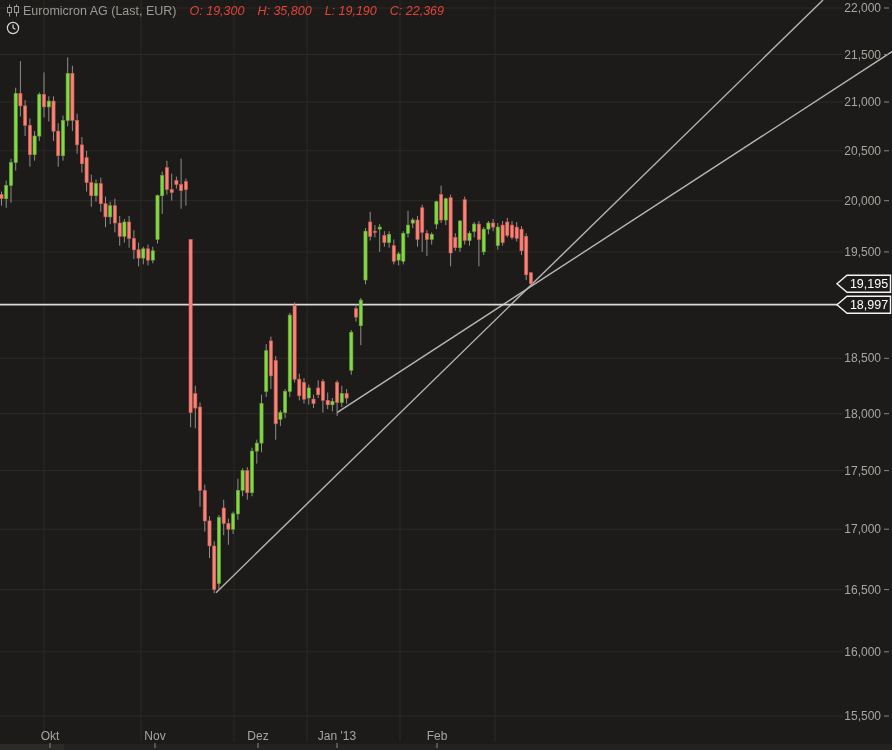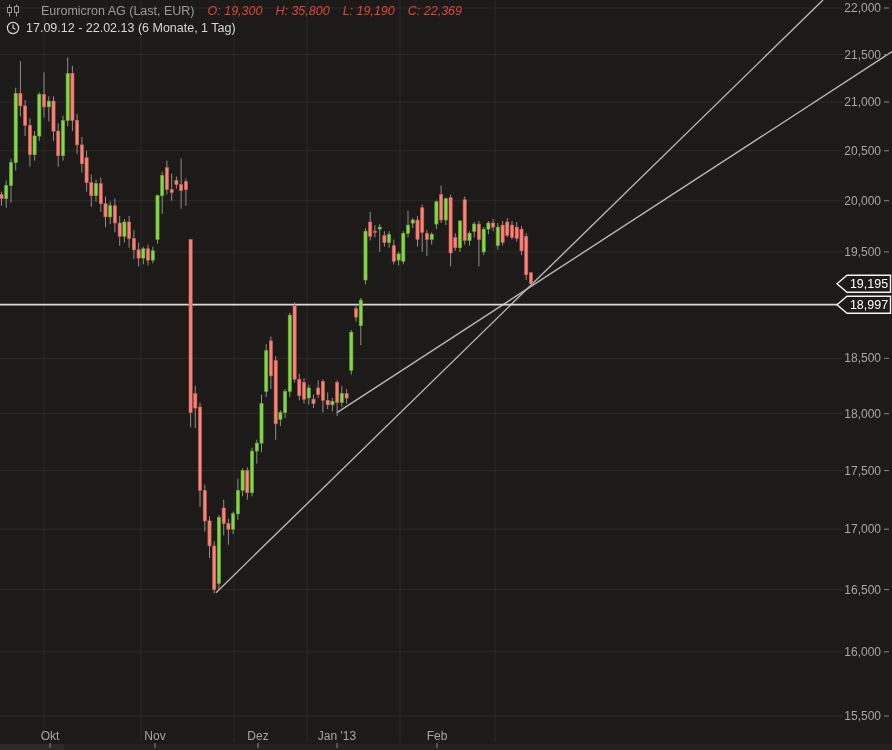--- a/index.html
+++ b/index.html
@@ -2,21 +2,21 @@
 <html><head>
 <meta charset="utf-8">
 <style>
   html,body{margin:0;padding:0;background:#111;}
   .stage{position:relative;width:892px;height:750px;background:#1c1b19;overflow:hidden;
          font-family:"Liberation Sans",sans-serif;}
   .stage svg text{font-family:"Liberation Sans",sans-serif;}
   .hdr{position:absolute;top:0;left:0;z-index:5;}
   .hrow{position:absolute;left:6px;top:3px;height:15px;display:flex;align-items:center;white-space:nowrap;}
   .hrow2{position:absolute;left:6px;top:20px;height:15px;display:flex;align-items:center;white-space:nowrap;}
-  .sym{color:#9c9a96;font-size:12.5px;margin-left:20px;}
+  .sym{color:#9c9a96;font-size:12.5px;margin-left:2px;}
   .ohlc{color:#e14438;font-size:12.5px;margin-left:13px;font-style:italic;}
   .rng{color:#d8d6d2;font-size:12.5px;margin-left:6px;}
   .ico{flex:0 0 auto;}
 </style>
 </head>
 <body>
 
 <div class="stage">
   <svg id="plot" width="892" height="750" viewBox="0 0 892 750">
       <rect x="0" y="0" width="892" height="750" fill="#1c1b19"></rect>
@@ -342,16 +342,15 @@
       <span class="ohlc">H: 35,800</span>
       <span class="ohlc">L: 19,190</span>
       <span class="ohlc">C: 22,369</span>
     </div>
     <div class="hrow2">
       <svg class="ico" width="14" height="14">
         <circle cx="7" cy="7" r="5.6" fill="none" stroke="#d8d6d2" stroke-width="1.2"></circle>
         <line x1="7" y1="7" x2="7" y2="3.6" stroke="#d8d6d2" stroke-width="1.2"></line>
         <line x1="7" y1="7" x2="9.4" y2="8.2" stroke="#d8d6d2" stroke-width="1.2"></line>
       </svg>
-      <span class="rng">17.09.12 - 22.02.13 (6 Monate, 1 Tag)</span>
     </div>
   </div>
 </div>
 
 </body></html>

